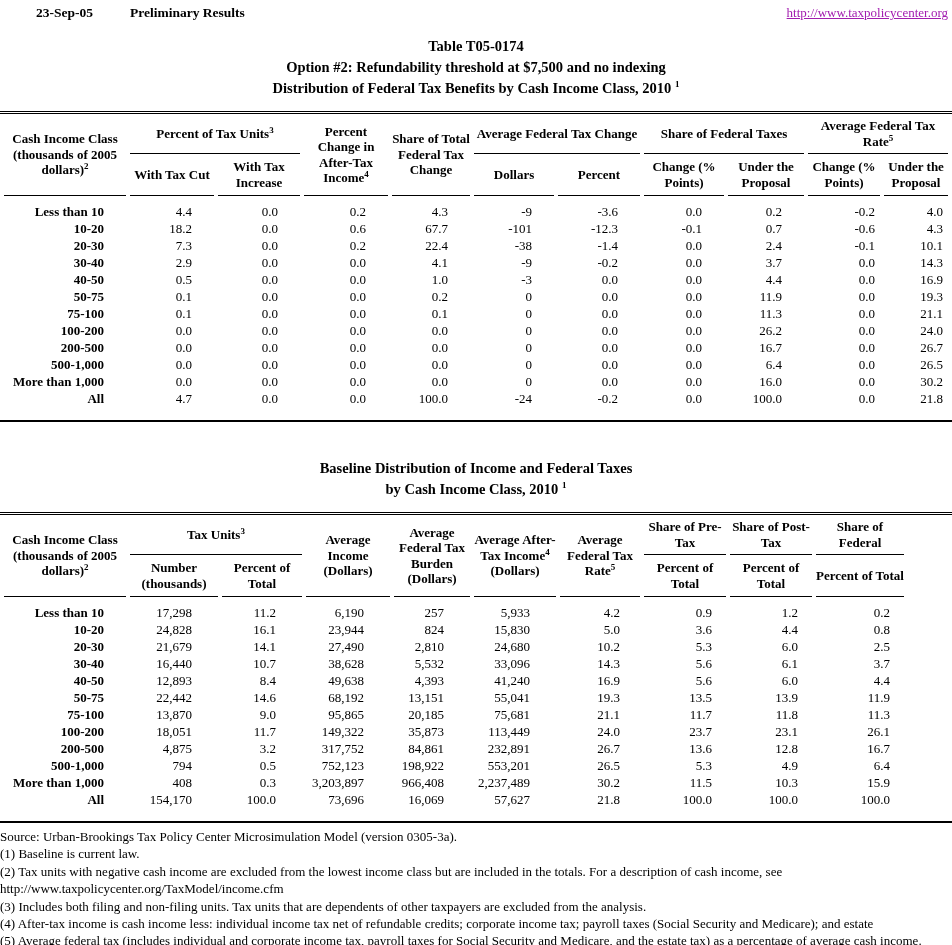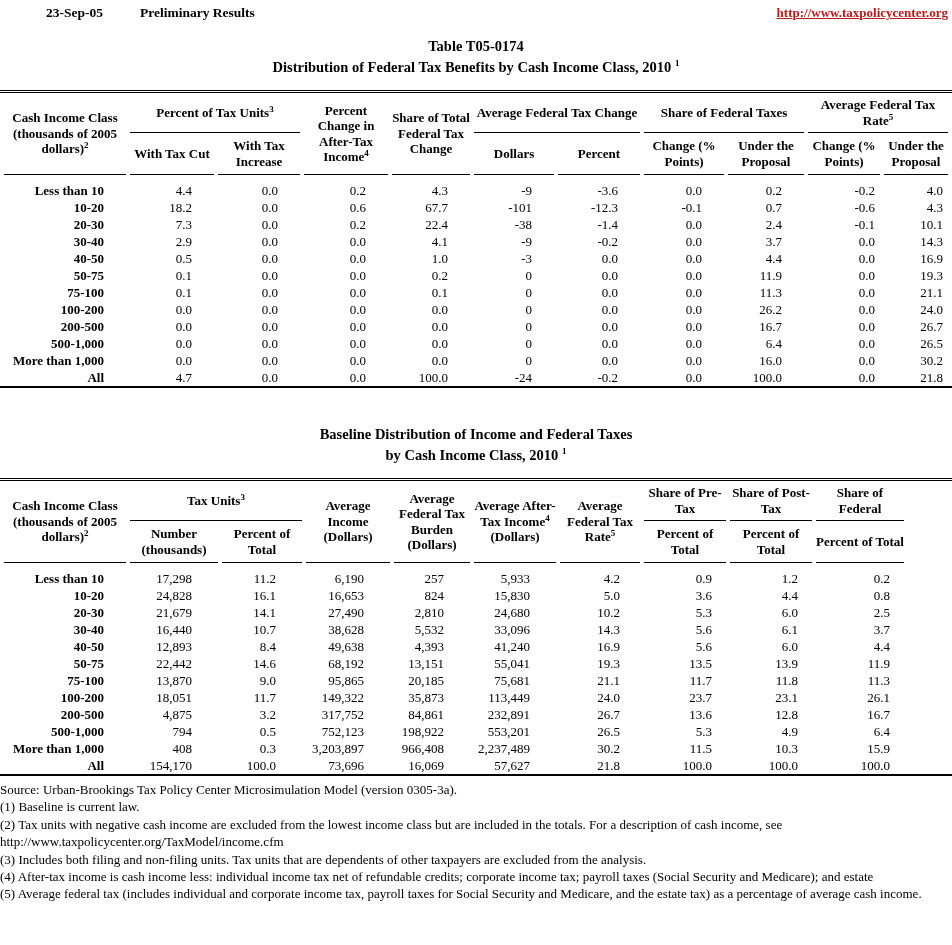--- a/index.html
+++ b/index.html
@@ -4,23 +4,23 @@
 <style>
   * { box-sizing: border-box; margin: 0; padding: 0; }
   html, body { background: #ffffff; }
   body {
     width: 952px; height: 945px; overflow: hidden;
     color: #000; font-family: "Liberation Serif", "DejaVu Serif", serif;
   }
 
   
   .topbar { display: flex; align-items: baseline; padding-top: 5px; font-size: 13.5px; }
-  .topbar .date { font-weight: bold; margin-left: 46px; }
+  .topbar .date { font-weight: bold; margin-left: 36px; }
   .topbar .status { font-weight: bold; margin-left: 37px; }
-  .topbar .link { margin-left: auto; margin-right: 4px; color: #b91c1c; text-decoration: underline; cursor: pointer; font-weight: bold; font-size: 13px; }
+  .topbar .link { margin-left: auto; margin-right: 4px; color: #a21caf; text-decoration: underline; cursor: pointer; font-weight: normal; font-size: 13px; }
 
   
   .titles { text-align: center; font-weight: bold; font-size: 14.5px; line-height: 21px; margin-top: 15px; }
   .titles sup, th sup { font-size: 9px; vertical-align: super; line-height: 0; }
   .t2-titles { margin-top: 36px; }
 
   
   table {
     width: 100%; table-layout: fixed;
     border-collapse: separate; border-spacing: 4px 0;
@@ -32,21 +32,21 @@
     font-weight: bold; text-align: center; vertical-align: middle;
     line-height: 15.5px; padding: 2px 0;
     border-bottom: 1.5px solid #000;
   }
   thead th.pad { border-bottom: none; }
   thead tr.group-row th { height: 40px; }
   thead tr.sub-row th { height: 42px; }
   tbody th, tbody td { line-height: 17px; text-align: right; vertical-align: top; }
   tbody th { font-weight: bold; white-space: nowrap; padding-right: 22px; }
   tbody tr:first-child th, tbody tr:first-child td { padding-top: 7px; }
-  tbody tr:last-child th, tbody tr:last-child td { }
+  tbody tr:last-child th, tbody tr:last-child td { padding-bottom: 13px; }
 
   .t1 tbody td { padding-right: 22px; }
   .t1 tbody td:nth-child(10), .t1 tbody td:nth-child(11) { padding-right: 5px; }
 
   .t2 tbody td { padding-right: 26px; }
   .t2 tbody td:nth-child(7) { padding-right: 20px; }
   .t2 tbody td:nth-child(8), .t2 tbody td:nth-child(9), .t2 tbody td:nth-child(10) { padding-right: 14px; }
   .t2 tbody td.pad, .t2 thead th.pad { padding: 0; }
 
   
@@ -57,20 +57,21 @@
 <body>
 
 <div class="topbar">
   <span class="date">23-Sep-05</span>
   <span class="status">Preliminary Results</span>
   <a class="link">http://www.taxpolicycenter.org</a>
 </div>
 
 <div class="titles">
   <div>Table T05-0174</div>
+  <div>Option #2: Refundability threshold at $7,500 and no indexing</div>
   <div><span>Distribution of Federal Tax Benefits by Cash Income Class, 2010</span> <sup>1</sup></div>
 </div>
 
 <table class="t1">
   <colgroup>
     <col style="width:122px">
       <col style="width:84px">
       <col style="width:82px">
       <col style="width:84px">
       <col style="width:78px">
@@ -313,21 +314,21 @@
         <td>4.2</td>
         <td>0.9</td>
         <td>1.2</td>
         <td>0.2</td>
         <td class="pad"></td>
       </tr>
       <tr>
         <th>10-20</th>
         <td>24,828</td>
         <td>16.1</td>
-        <td>16,653</td>
+        <td>23,944</td>
         <td>824</td>
         <td>15,830</td>
         <td>5.0</td>
         <td>3.6</td>
         <td>4.4</td>
         <td>0.8</td>
         <td class="pad"></td>
       </tr>
       <tr>
         <th>20-30</th>

